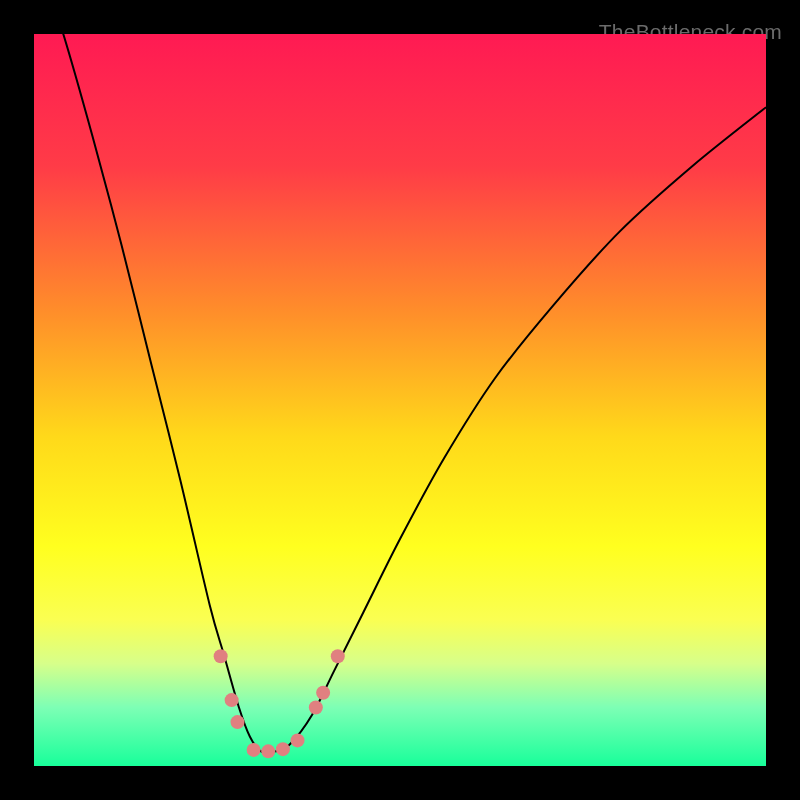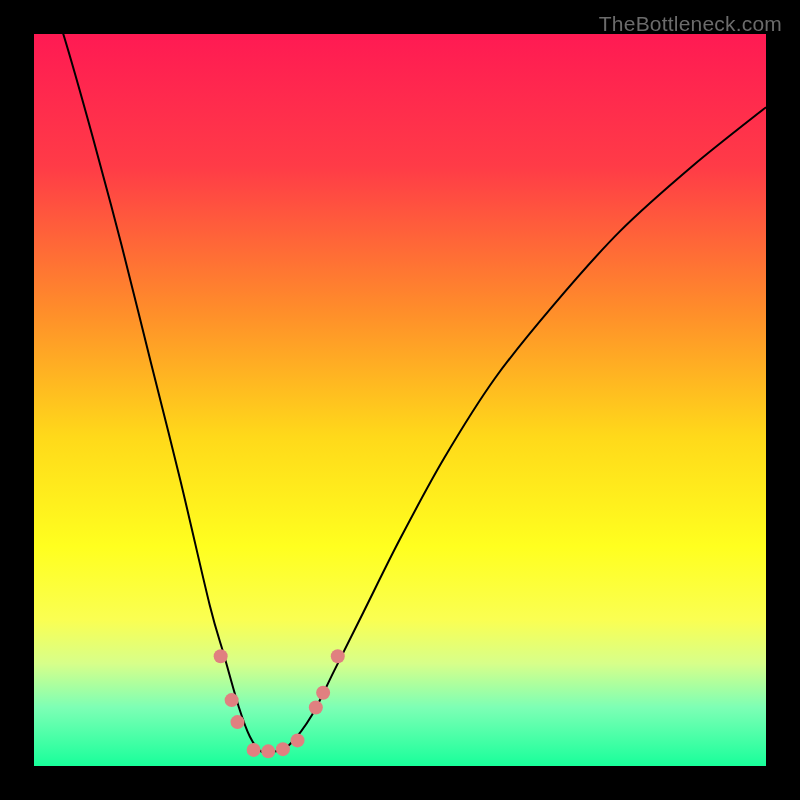--- a/index.html
+++ b/index.html
@@ -22,21 +22,21 @@
   .plot {
     position: absolute;
     left: 34px;
     top: 34px;
     width: 732px;
     height: 732px;
     overflow: hidden;
   }
   .watermark {
     position: absolute;
-    top: 12px;
+    top: 20px;
     right: 18px;
     color: #6b6b6b;
     font-size: 21px;
     font-weight: 400;
     letter-spacing: 0.2px;
     white-space: nowrap;
   }
   svg {
     display: block;
   }

